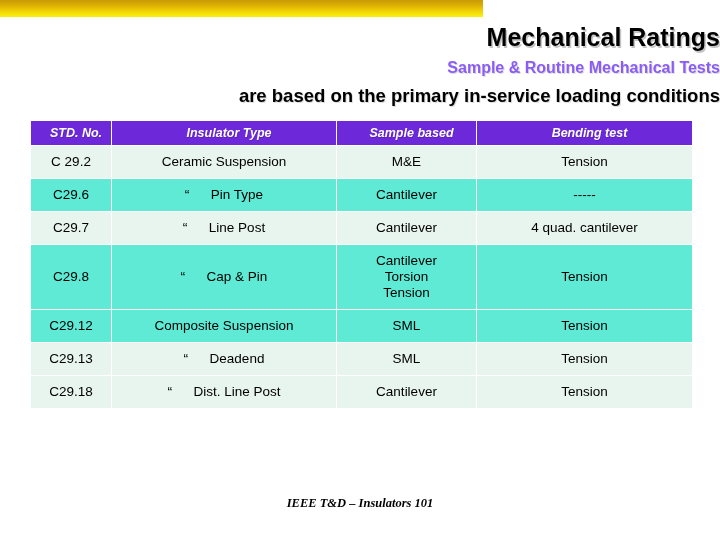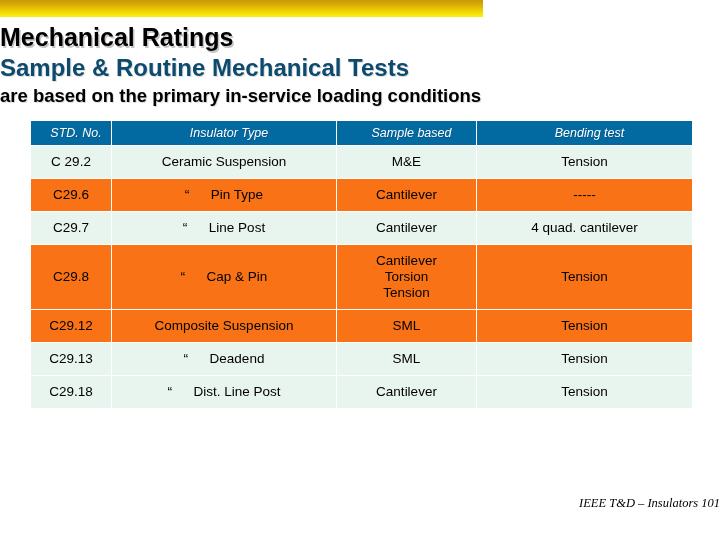--- a/index.html
+++ b/index.html
@@ -24,34 +24,34 @@
     height: 17px;
     background: linear-gradient(to bottom, #c79a06 0%, #d9ac04 28%, #ecc703 55%, #f7e60b 85%, #f9ef10 100%);
   }
 
   
   .title-block {
     position: absolute;
     left: 0;
     top: 22px;
     width: 720px;
-    text-align: left;
+    text-align: right;
   }
   .slide-title {
     font-size: 25px;
     font-weight: bold;
     color: #000000;
     letter-spacing: 0px;
     line-height: 30px;
     text-shadow: 1.5px 1.5px 0 rgba(150,150,150,0.55);
   }
   .slide-sub1 {
-    font-size: 24px;
-    font-weight: bold;
-    color: #0c4a6e;
+    font-size: 16px;
+    font-weight: bold;
+    color: #8b5cf6;
     line-height: 26px;
     margin-top: 3px;
     text-shadow: 1px 1px 0 rgba(185,185,185,0.5);
   }
   .slide-sub2 {
     font-size: 18.5px;
     font-weight: bold;
     color: #000000;
     line-height: 25px;
     margin-top: 2px;
@@ -71,38 +71,38 @@
     table-layout: fixed;
   }
   .ratings-table th,
   .ratings-table td {
     padding: 0;
     margin: 0;
     vertical-align: middle;
     text-align: center;
   }
   .ratings-table thead th {
-    background: #0369a1;
+    background: #6d28d9;
     color: #ffffff;
     font-size: 12.5px;
-    font-weight: normal;
+    font-weight: bold;
     font-style: italic;
     height: 24px;
     line-height: 14px;
     text-shadow: 0.6px 0.6px 0 rgba(0,0,0,0.18);
     padding-left: 10px;
   }
   .ratings-table tbody td {
     font-size: 13.5px;
     color: #000000;
     line-height: 16px;
     padding: 8px 2px;
   }
   tr.band-a td { background: #e8f4ee; }
-  tr.band-b td { background: #f97316; }
+  tr.band-b td { background: #5eead4; }
 
   .col-std   { width: 80px; }
   .col-type  { width: 224px; }
   .col-samp  { width: 139px; }
   .col-rout  { width: 215px; }
 
   
   .type-cell {
     position: relative;
     text-align: center;
@@ -121,24 +121,24 @@
   }
   .type-label { display: inline-block; }
   .multi-line { white-space: pre-line; }
 
   
   .footer-note {
     position: absolute;
     left: 0;
     top: 496px;
     width: 720px;
-    text-align: right;
+    text-align: center;
     font-family: "Liberation Serif", serif;
     font-style: italic;
-    font-weight: normal;
+    font-weight: bold;
     font-size: 12.5px;
     color: #000000;
   }
 </style>
 </head>
 <body>
 
 <div class="gold-bar"></div>
 
 <div class="title-block">

